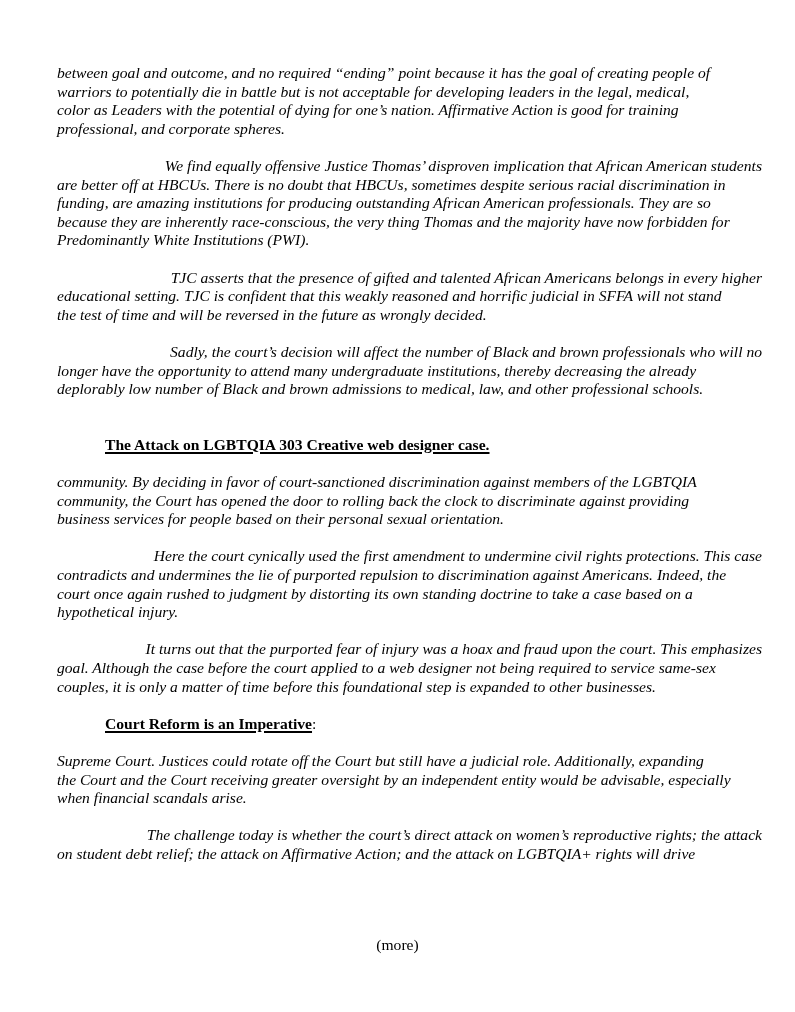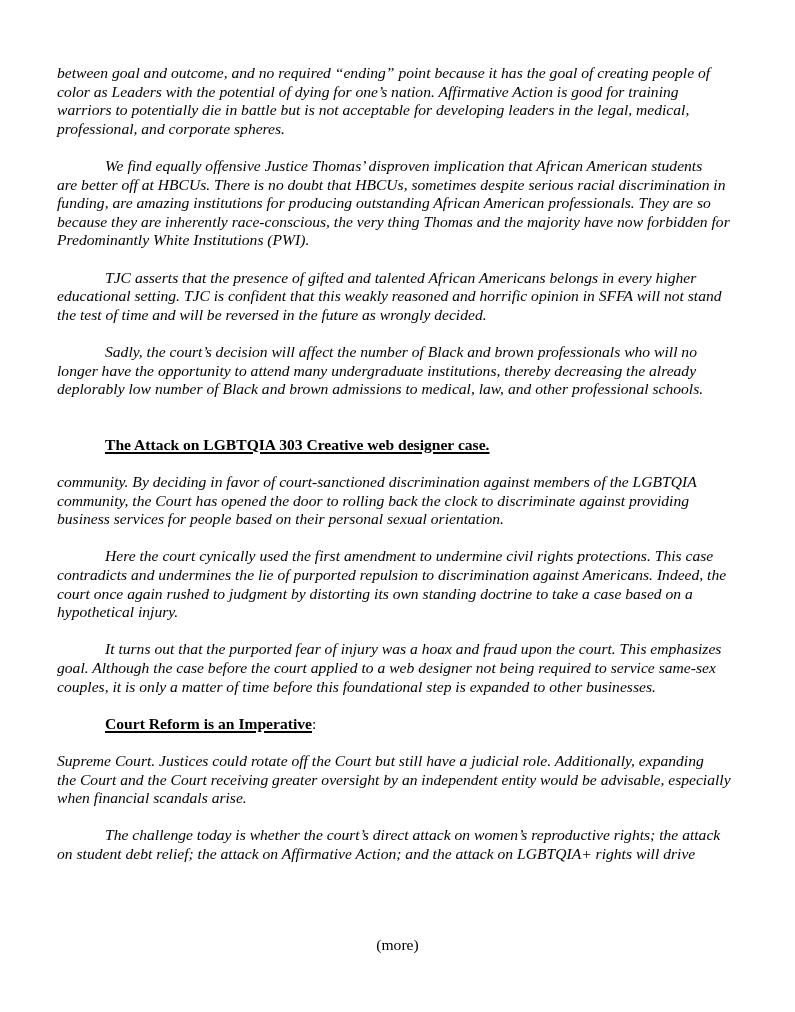--- a/index.html
+++ b/index.html
@@ -27,20 +27,21 @@
     line-height: 18.6px;
     white-space: normal;
     font-style: italic;
   }
   .line {
     display: block;
     white-space: nowrap;
   }
   .indent {
     padding-left: 48px;
+    text-align: right;
   }
   .gap {
     height: 18.6px;
   }
   .gap2 {
     height: 37.2px;
   }
   .heading {
     margin: 0;
     line-height: 18.6px;
@@ -62,38 +63,38 @@
     line-height: 18.6px;
   }
 </style>
 </head>
 <body>
 
 <div class="page">
 
   <div class="para">
     <span class="line">between goal and outcome, and no required “ending” point because it has the goal of creating people of</span>
+    <span class="line">warriors to potentially die in battle but is not acceptable for developing leaders in the legal, medical,</span>
     <span class="line">color as Leaders with the potential of dying for one’s nation.  Affirmative Action is good for training</span>
-    <span class="line">warriors to potentially die in battle but is not acceptable for developing leaders in the legal, medical,</span>
     <span class="line">professional, and corporate spheres.</span>
   </div>
   <div class="gap"></div>
 
   <div class="para">
     <span class="line indent">We find equally offensive Justice Thomas’ disproven implication that African American students</span>
     <span class="line">are better off at HBCUs. There is no doubt that HBCUs, sometimes despite serious racial discrimination in</span>
     <span class="line">funding, are amazing institutions for producing outstanding African American professionals. They are so</span>
     <span class="line">because they are inherently race-conscious, the very thing Thomas and the majority have now forbidden for</span>
     <span class="line">Predominantly White Institutions (PWI).</span>
   </div>
   <div class="gap"></div>
 
   <div class="para">
     <span class="line indent">TJC asserts that the presence of gifted and talented African Americans belongs in every higher</span>
-    <span class="line">educational setting. TJC is confident that this weakly reasoned and horrific opinion in SFFA will not stand</span>
+    <span class="line">educational setting. TJC is confident that this weakly reasoned and horrific judicial in SFFA will not stand</span>
     <span class="line">the test of time and will be reversed in the future as wrongly decided.</span>
   </div>
   <div class="gap"></div>
 
   <div class="para">
     <span class="line indent">Sadly, the court’s decision will affect the number of Black and brown professionals who will no</span>
     <span class="line">longer have the opportunity to attend many undergraduate institutions, thereby decreasing the already</span>
     <span class="line">deplorably low number of Black and brown admissions to medical, law, and other professional schools.</span>
   </div>
   <div class="gap2"></div>

